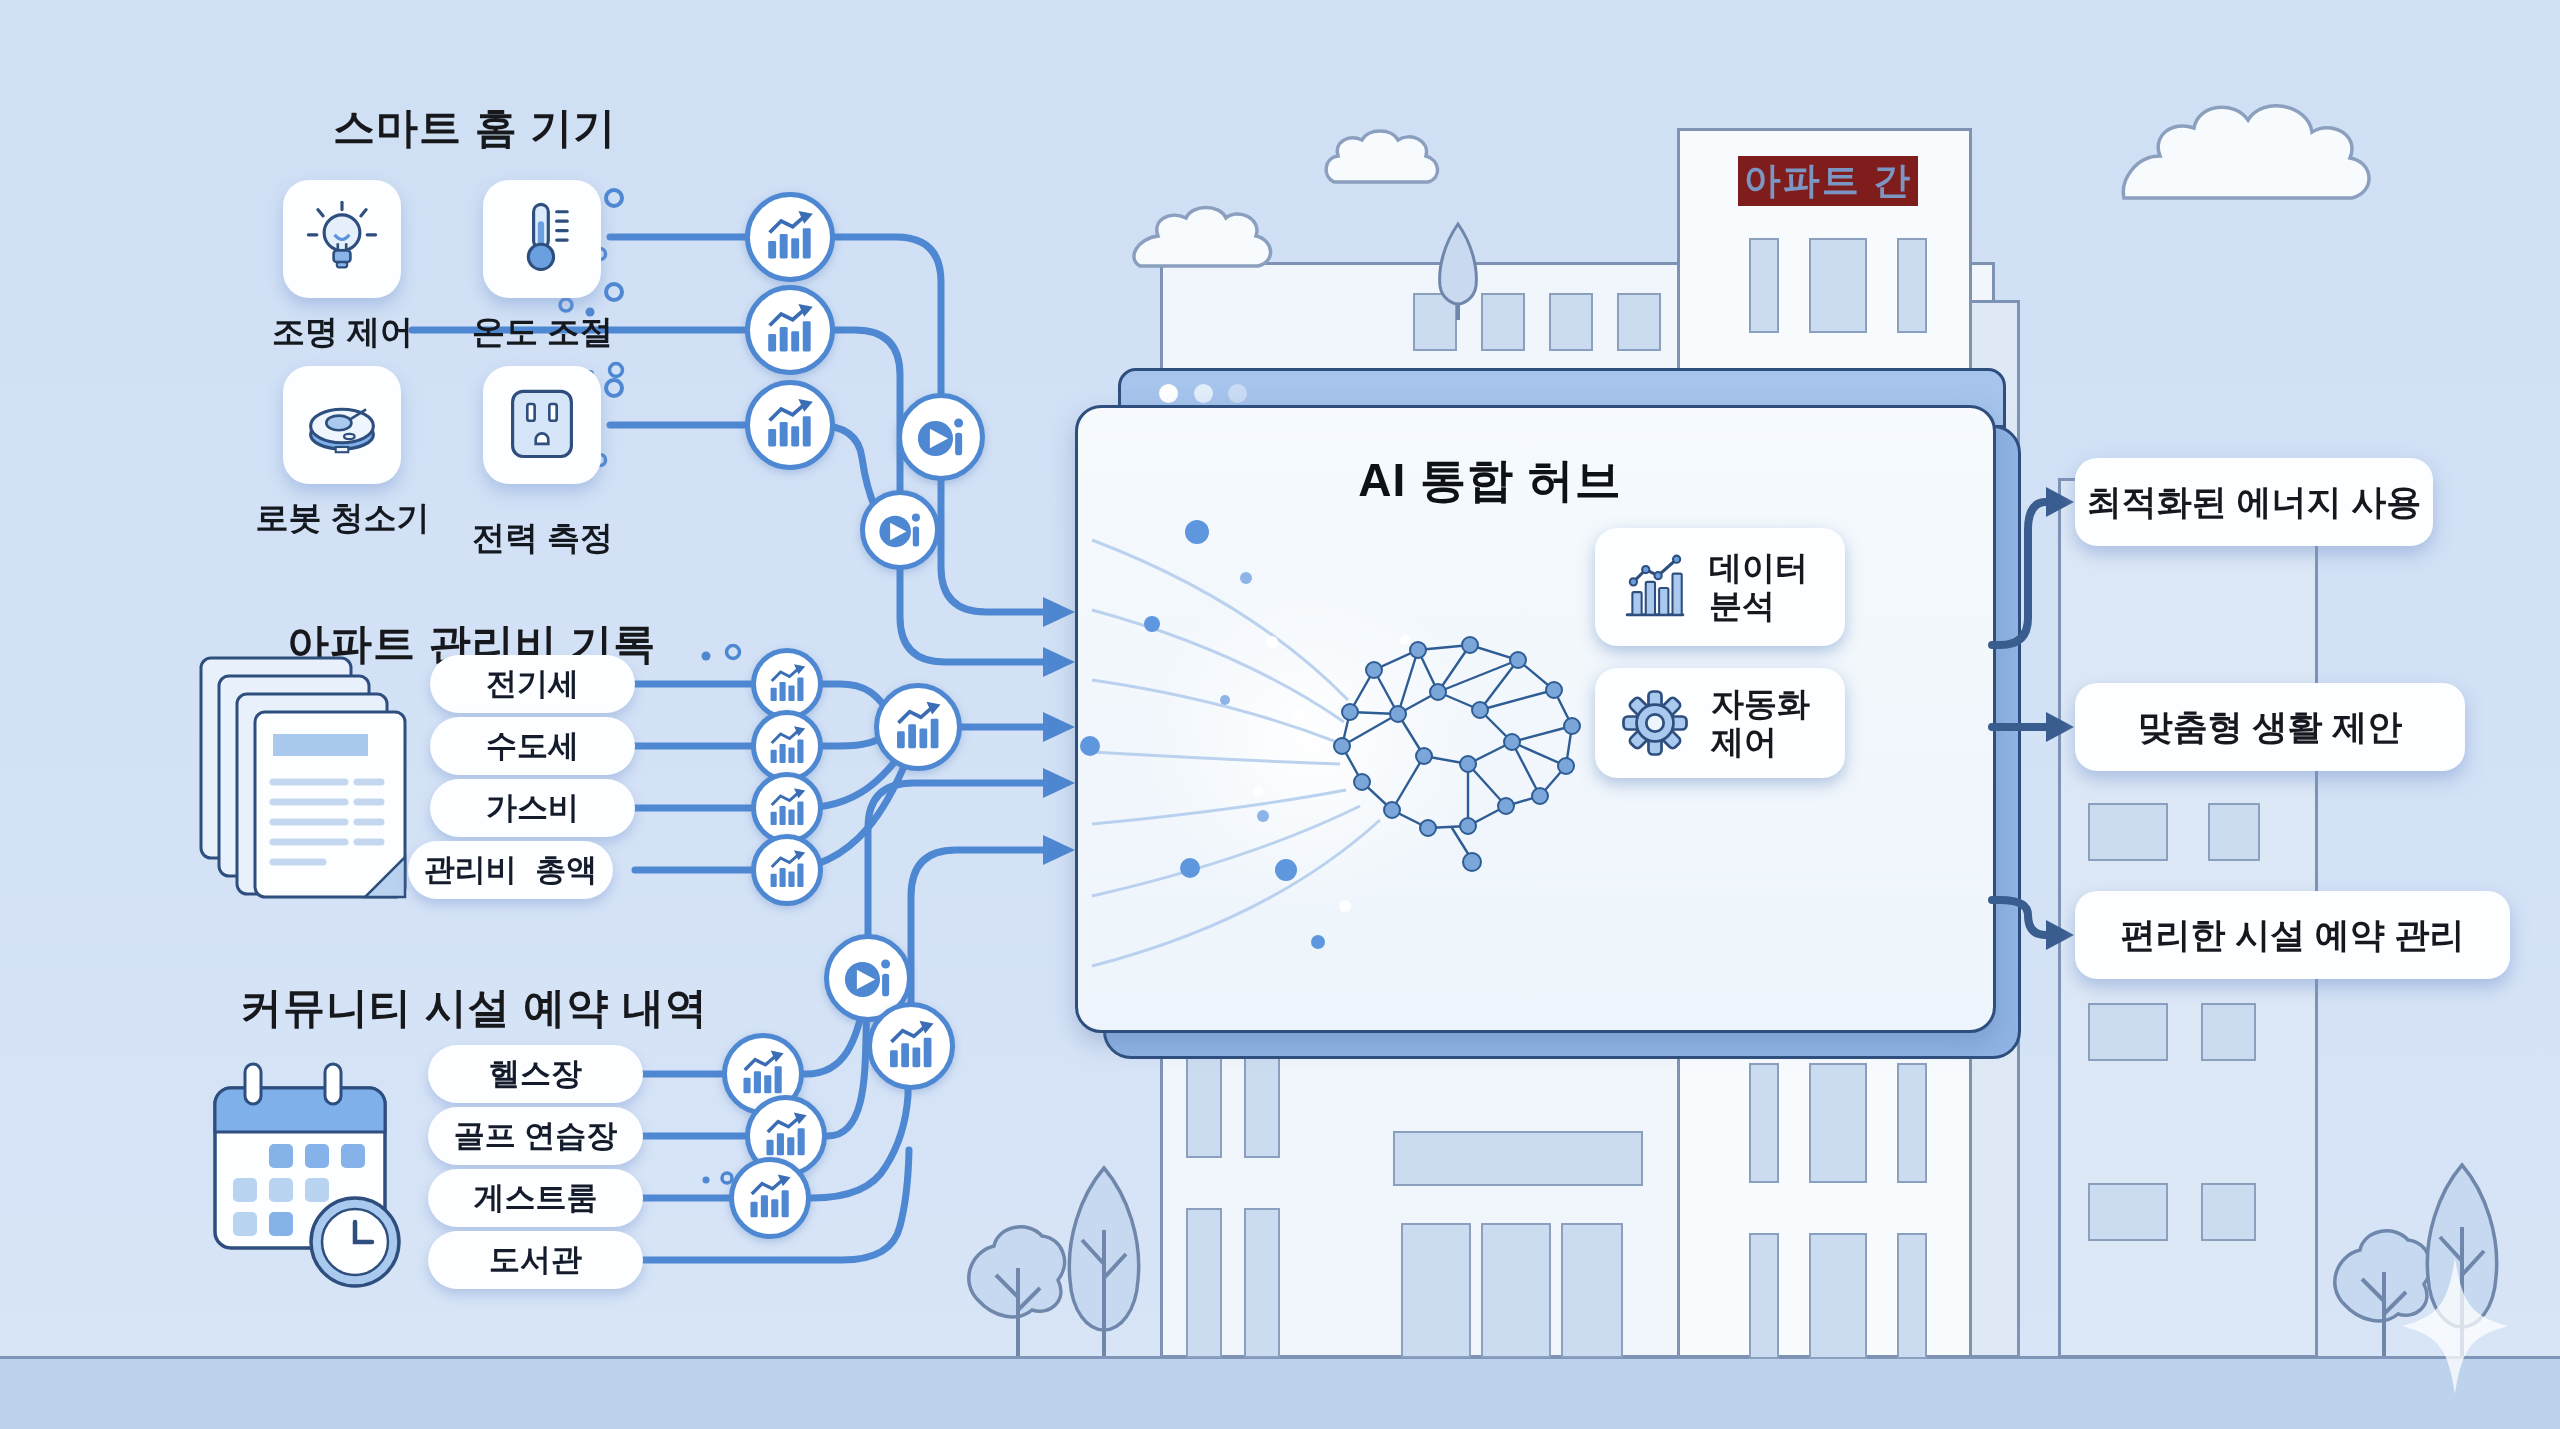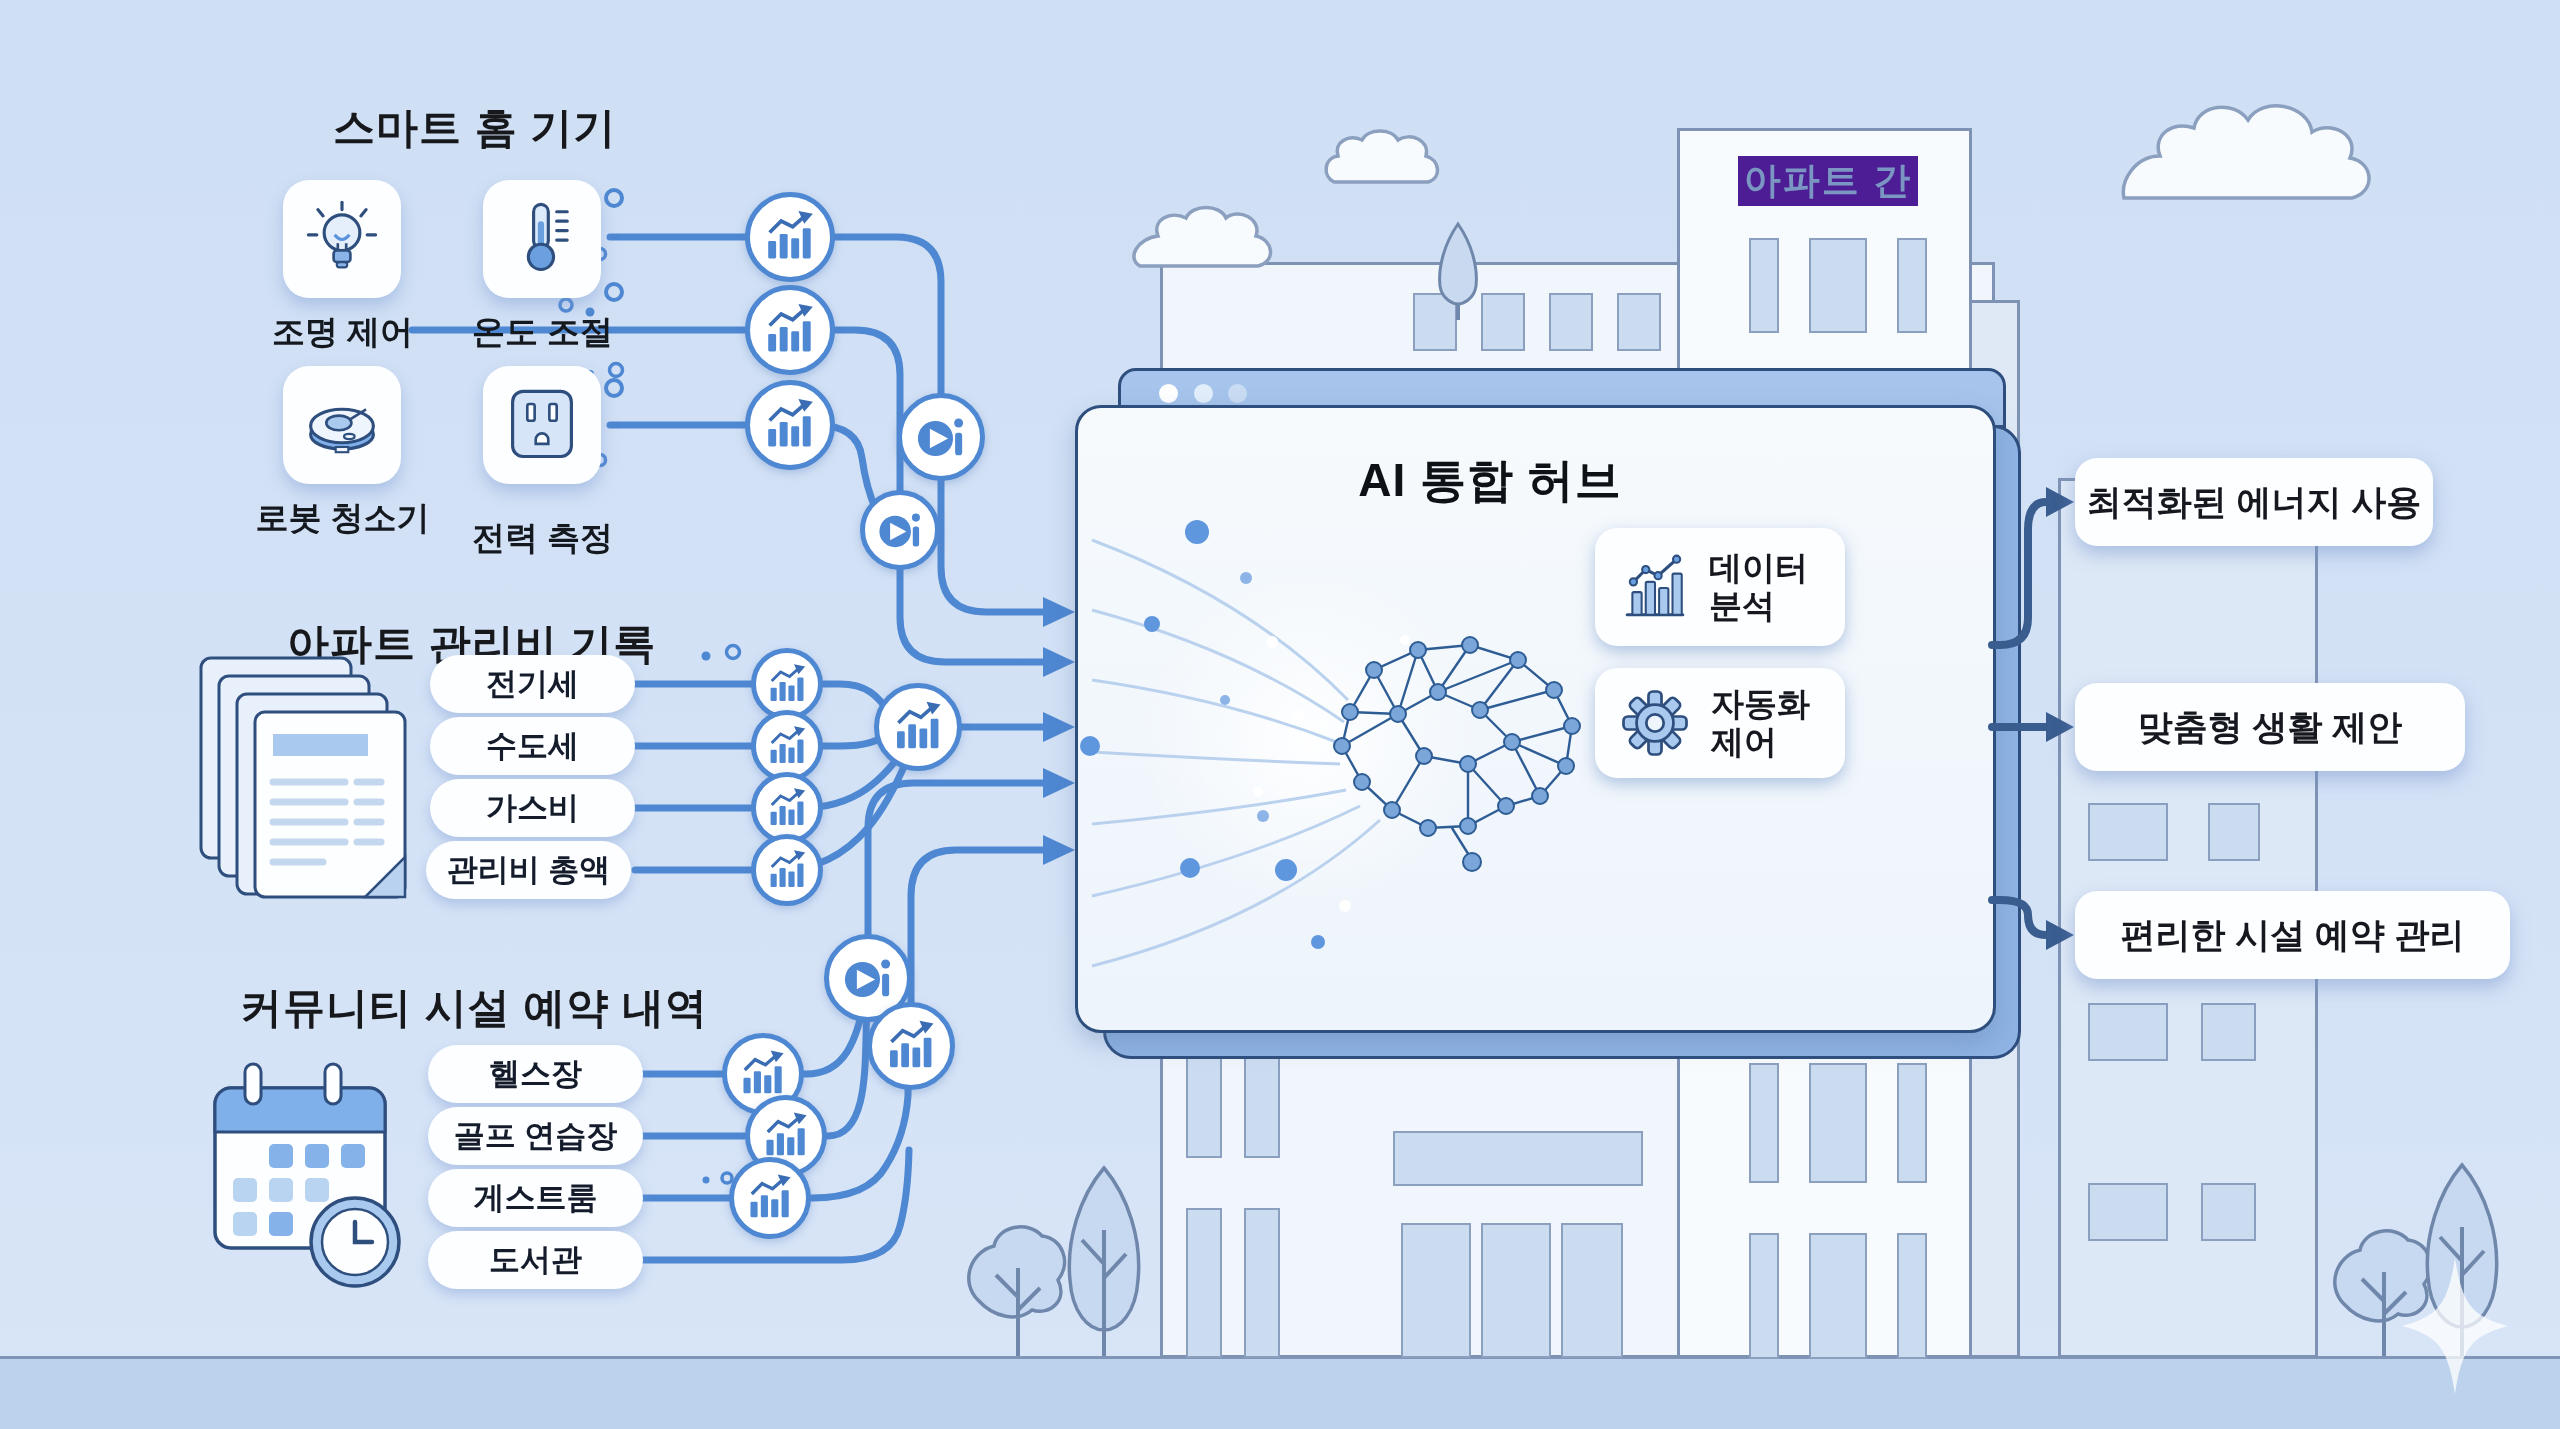--- a/index.html
+++ b/index.html
@@ -5,21 +5,21 @@
   html,body{margin:0;padding:0;background:#c9daf0;}
   #canvas{position:relative;width:2560px;height:1429px;overflow:hidden;
     background:linear-gradient(180deg,#cfdff4 0%,#d4e2f6 60%,#d8e5f7 100%);
     font-family:"Liberation Sans","DejaVu Sans",sans-serif;}
   .abs{position:absolute;}
   svg{display:block;}
   
   .ground{left:0;top:1356px;width:2560px;height:73px;background:#bdd2ec;border-top:3px solid #8096b8;z-index:1;}
   .bldg{position:absolute;border:3px solid #7e93b4;box-sizing:border-box;z-index:1;}
   .win{position:absolute;background:#ccdcf0;border:2px solid #8b9fbf;box-sizing:border-box;}
-  .sign{position:absolute;background:#4c1d95;color:#7b96c2;font-weight:700;font-size:37px;
+  .sign{position:absolute;background:#7f1d1d;color:#7b96c2;font-weight:700;font-size:37px;
     display:flex;align-items:center;justify-content:center;letter-spacing:2px;}
   
   .hub-shadow{left:1103px;top:425px;width:912px;height:628px;background:#8fb4e4;border:3px solid #2e4e7e;border-radius:28px;z-index:5;}
   .hub-titlebar{left:1118px;top:368px;width:888px;height:60px;background:#a6c4ec;border:3px solid #2e4e7e;border-radius:18px 18px 0 0;z-index:5;box-sizing:border-box;}
   .tdot{position:absolute;top:13px;width:19px;height:19px;border-radius:50%;}
   .hub-card{left:1075px;top:405px;width:915px;height:622px;background:linear-gradient(180deg,#f6fafd,#edf4fb);
     border:3.5px solid #2e4e7e;border-radius:26px;z-index:5;box-shadow:0 10px 24px rgba(90,120,170,.35);}
   .hub-title{left:1090px;top:450px;width:800px;text-align:center;font-size:46px;font-weight:800;color:#0e1116;z-index:7;letter-spacing:1px;}
   .feature{position:absolute;left:1595px;width:250px;background:#fdfeff;border-radius:22px;
     box-shadow:0 6px 16px rgba(110,145,200,.5);z-index:7;display:flex;align-items:center;justify-content:center;box-sizing:border-box;}
@@ -394,21 +394,21 @@
 
   <div class="pill" style="left:430px;top:655px;width:205px;">
       <span>전기세</span>
     </div>
   <div class="pill" style="left:430px;top:717px;width:205px;">
       <span>수도세</span>
     </div>
   <div class="pill" style="left:430px;top:779px;width:205px;">
       <span>가스비</span>
     </div>
-  <div class="pill" style="left:426px;top:841px;width:205px;">
+  <div class="pill" style="left:408px;top:841px;width:205px;font-family:Liberation Mono, monospace;">
       <span>관리비 총액</span>
     </div>
 
   <div class="sec-title" style="left:240px;top:980px;">커뮤니티 시설 예약 내역</div>
 
   <div class="abs" style="left:205px;top:1052px;z-index:8;">
     <svg width="230" height="270" viewBox="0 0 230 270">
       <rect x="10" y="36" width="170" height="160" rx="16" fill="#fdfeff" stroke="#2e4e7e" stroke-width="3.5"></rect>
       <path d="M10,80 V52 a16,16 0 0 1 16,-16 H164 a16,16 0 0 1 16,16 V80 Z" fill="#7fb0ea" stroke="#2e4e7e" stroke-width="3"></path>
       <rect x="40" y="12" width="16" height="40" rx="8" fill="#fdfeff" stroke="#2e4e7e" stroke-width="3"></rect>

